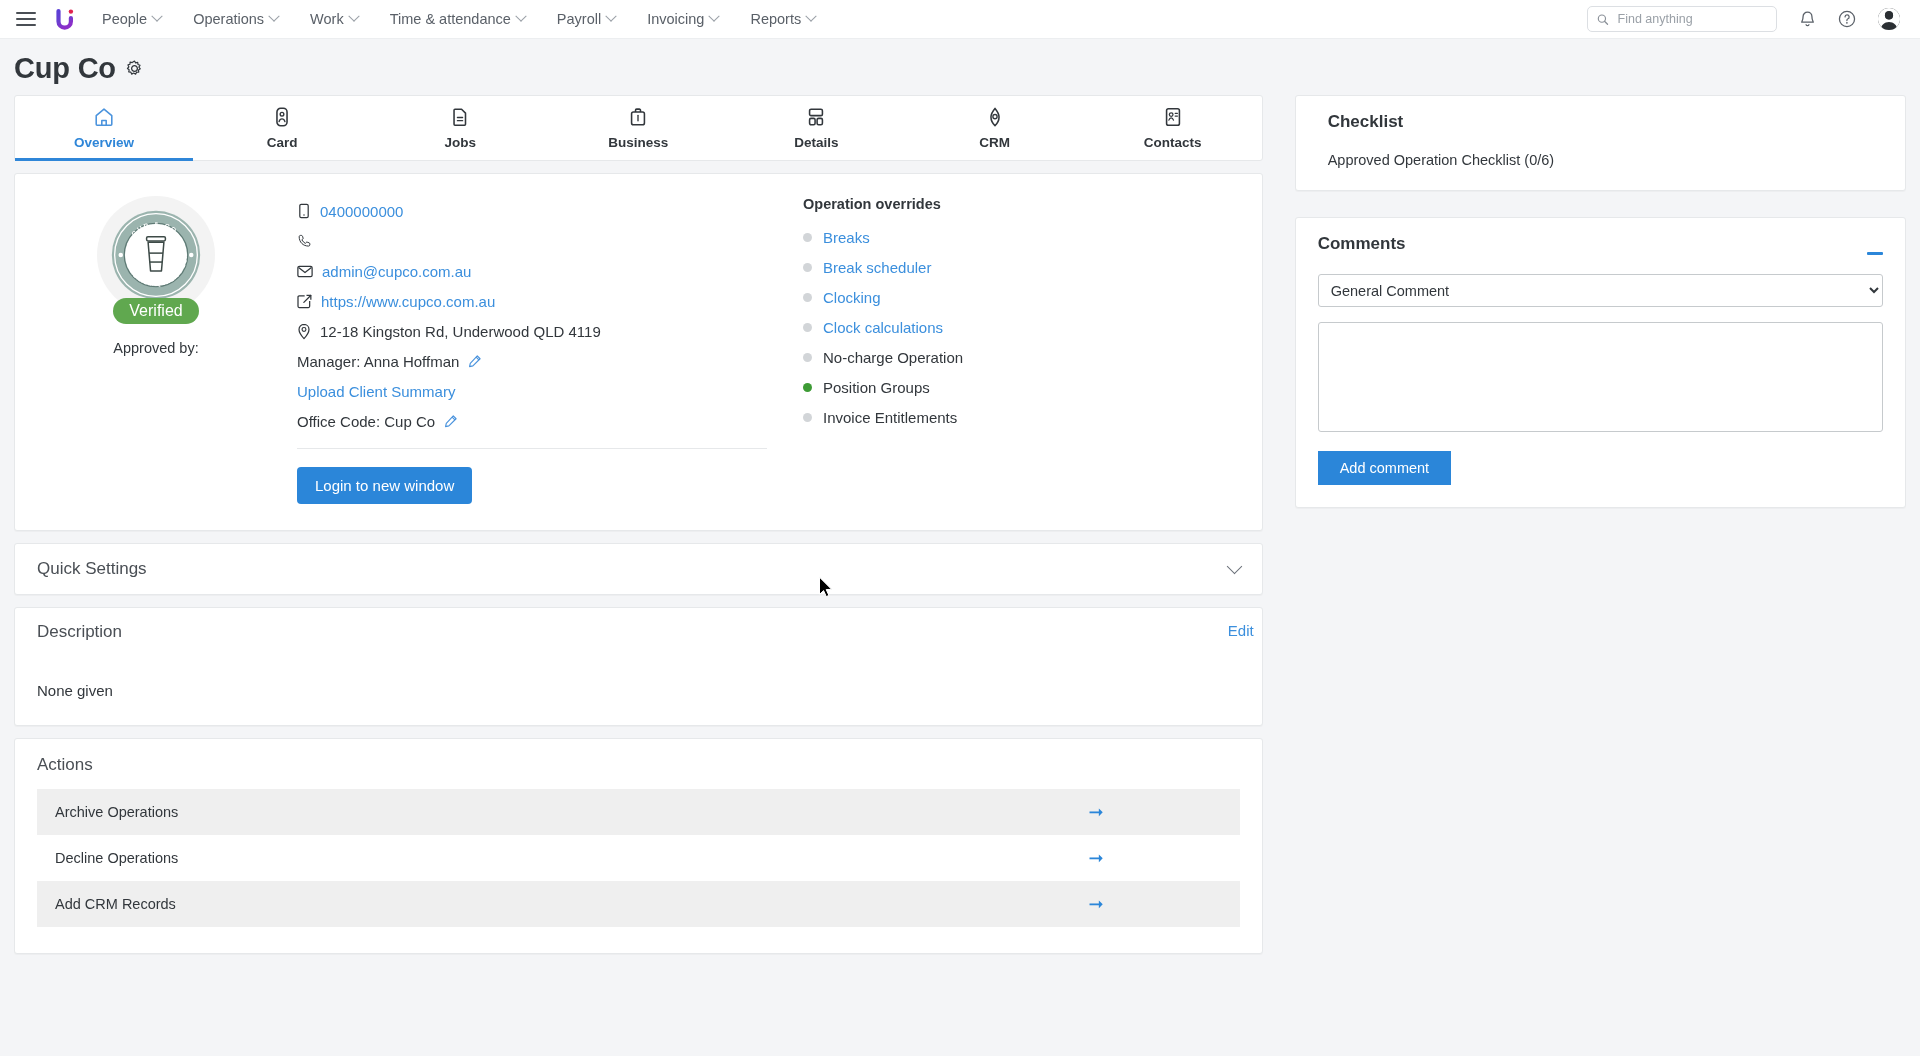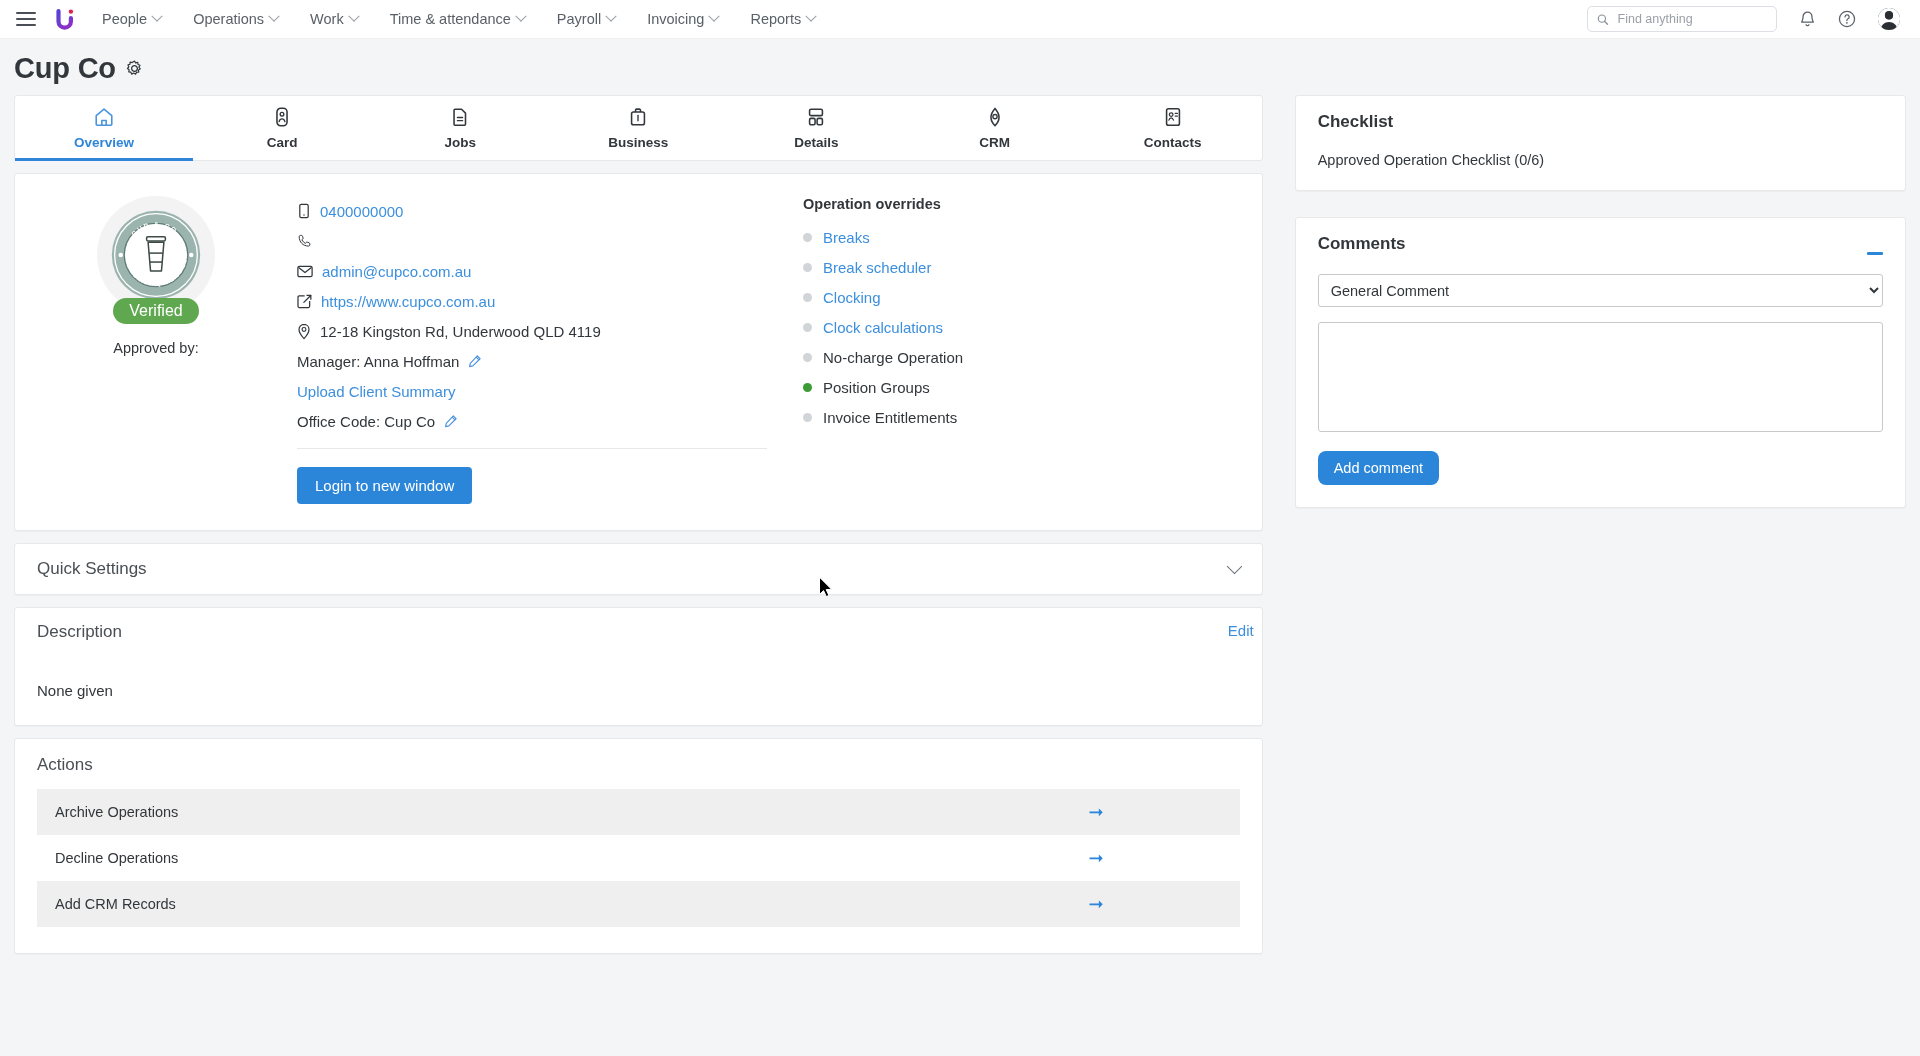--- a/index.html
+++ b/index.html
@@ -136,38 +136,38 @@
   .actions { margin-top:12px; padding: 16px 22px 26px 22px; }
   .actions-title { font-size:17px; color:#4a4f55; margin-bottom:14px; }
   .act-row {
     display:flex; align-items:center; justify-content:space-between;
     height:46px; padding: 0 18px; font-size:14.5px; color:#32373c; cursor:pointer;
   }
   .act-row.alt { background:#efefef; }
   .arrow { color:#2b86d9; font-size:18px; line-height:1; margin-right:118px; }
 
   
-  .checklist { padding: 16px 22px 22px 22px; }
+  .checklist { padding: 16px 22px 22px 32px; }
   .rc-title { font-size:17px; font-weight:700; color:#32373c; }
   .cl-item { font-size:14.5px; color:#32373c; margin-top:20px; }
 
   .comments { margin-top:26px; padding: 16px 22px 22px 22px; position:relative; }
   .minimize { position:absolute; right:22px; top:34px; width:16px; height:3px; background:#2b86d9; border-radius:1px; cursor:pointer; }
   .sel {
     width: 100%; height: 33px; margin-top: 20px; padding: 0 8px;
     border:1px solid #c6cacd; border-radius:3px; background:#fff;
     font-size:14.5px; color:#32373c; font-family:"Liberation Sans", sans-serif; cursor:pointer;
   }
   .ta {
     width:100%; height:110px; margin-top:15px; border:1px solid #c6cacd; border-radius:3px;
     resize: none; font-family:"Liberation Sans", sans-serif; font-size:14px; padding:7px;
   }
   .btn-add {
-    margin-top:15px; background:#2b86d9; color:#fff; border:none; border-radius:8px;
-    padding: 9px 16px; font-size:14.5px; cursor:pointer; font-family:"Liberation Sans", sans-serif;
+    margin-top:15px; background:#2b86d9; color:#fff; border:none; border-radius:0;
+    padding: 9px 22px; font-size:14.5px; cursor:pointer; font-family:"Liberation Sans", sans-serif;
   }
 
   .cursor { position:absolute; left:818px; top:576px; pointer-events:none; z-index:50; }
 </style>
 </head>
 <body>
 
 <div class="topnav">
   <div class="hamburger">
     <span></span>

